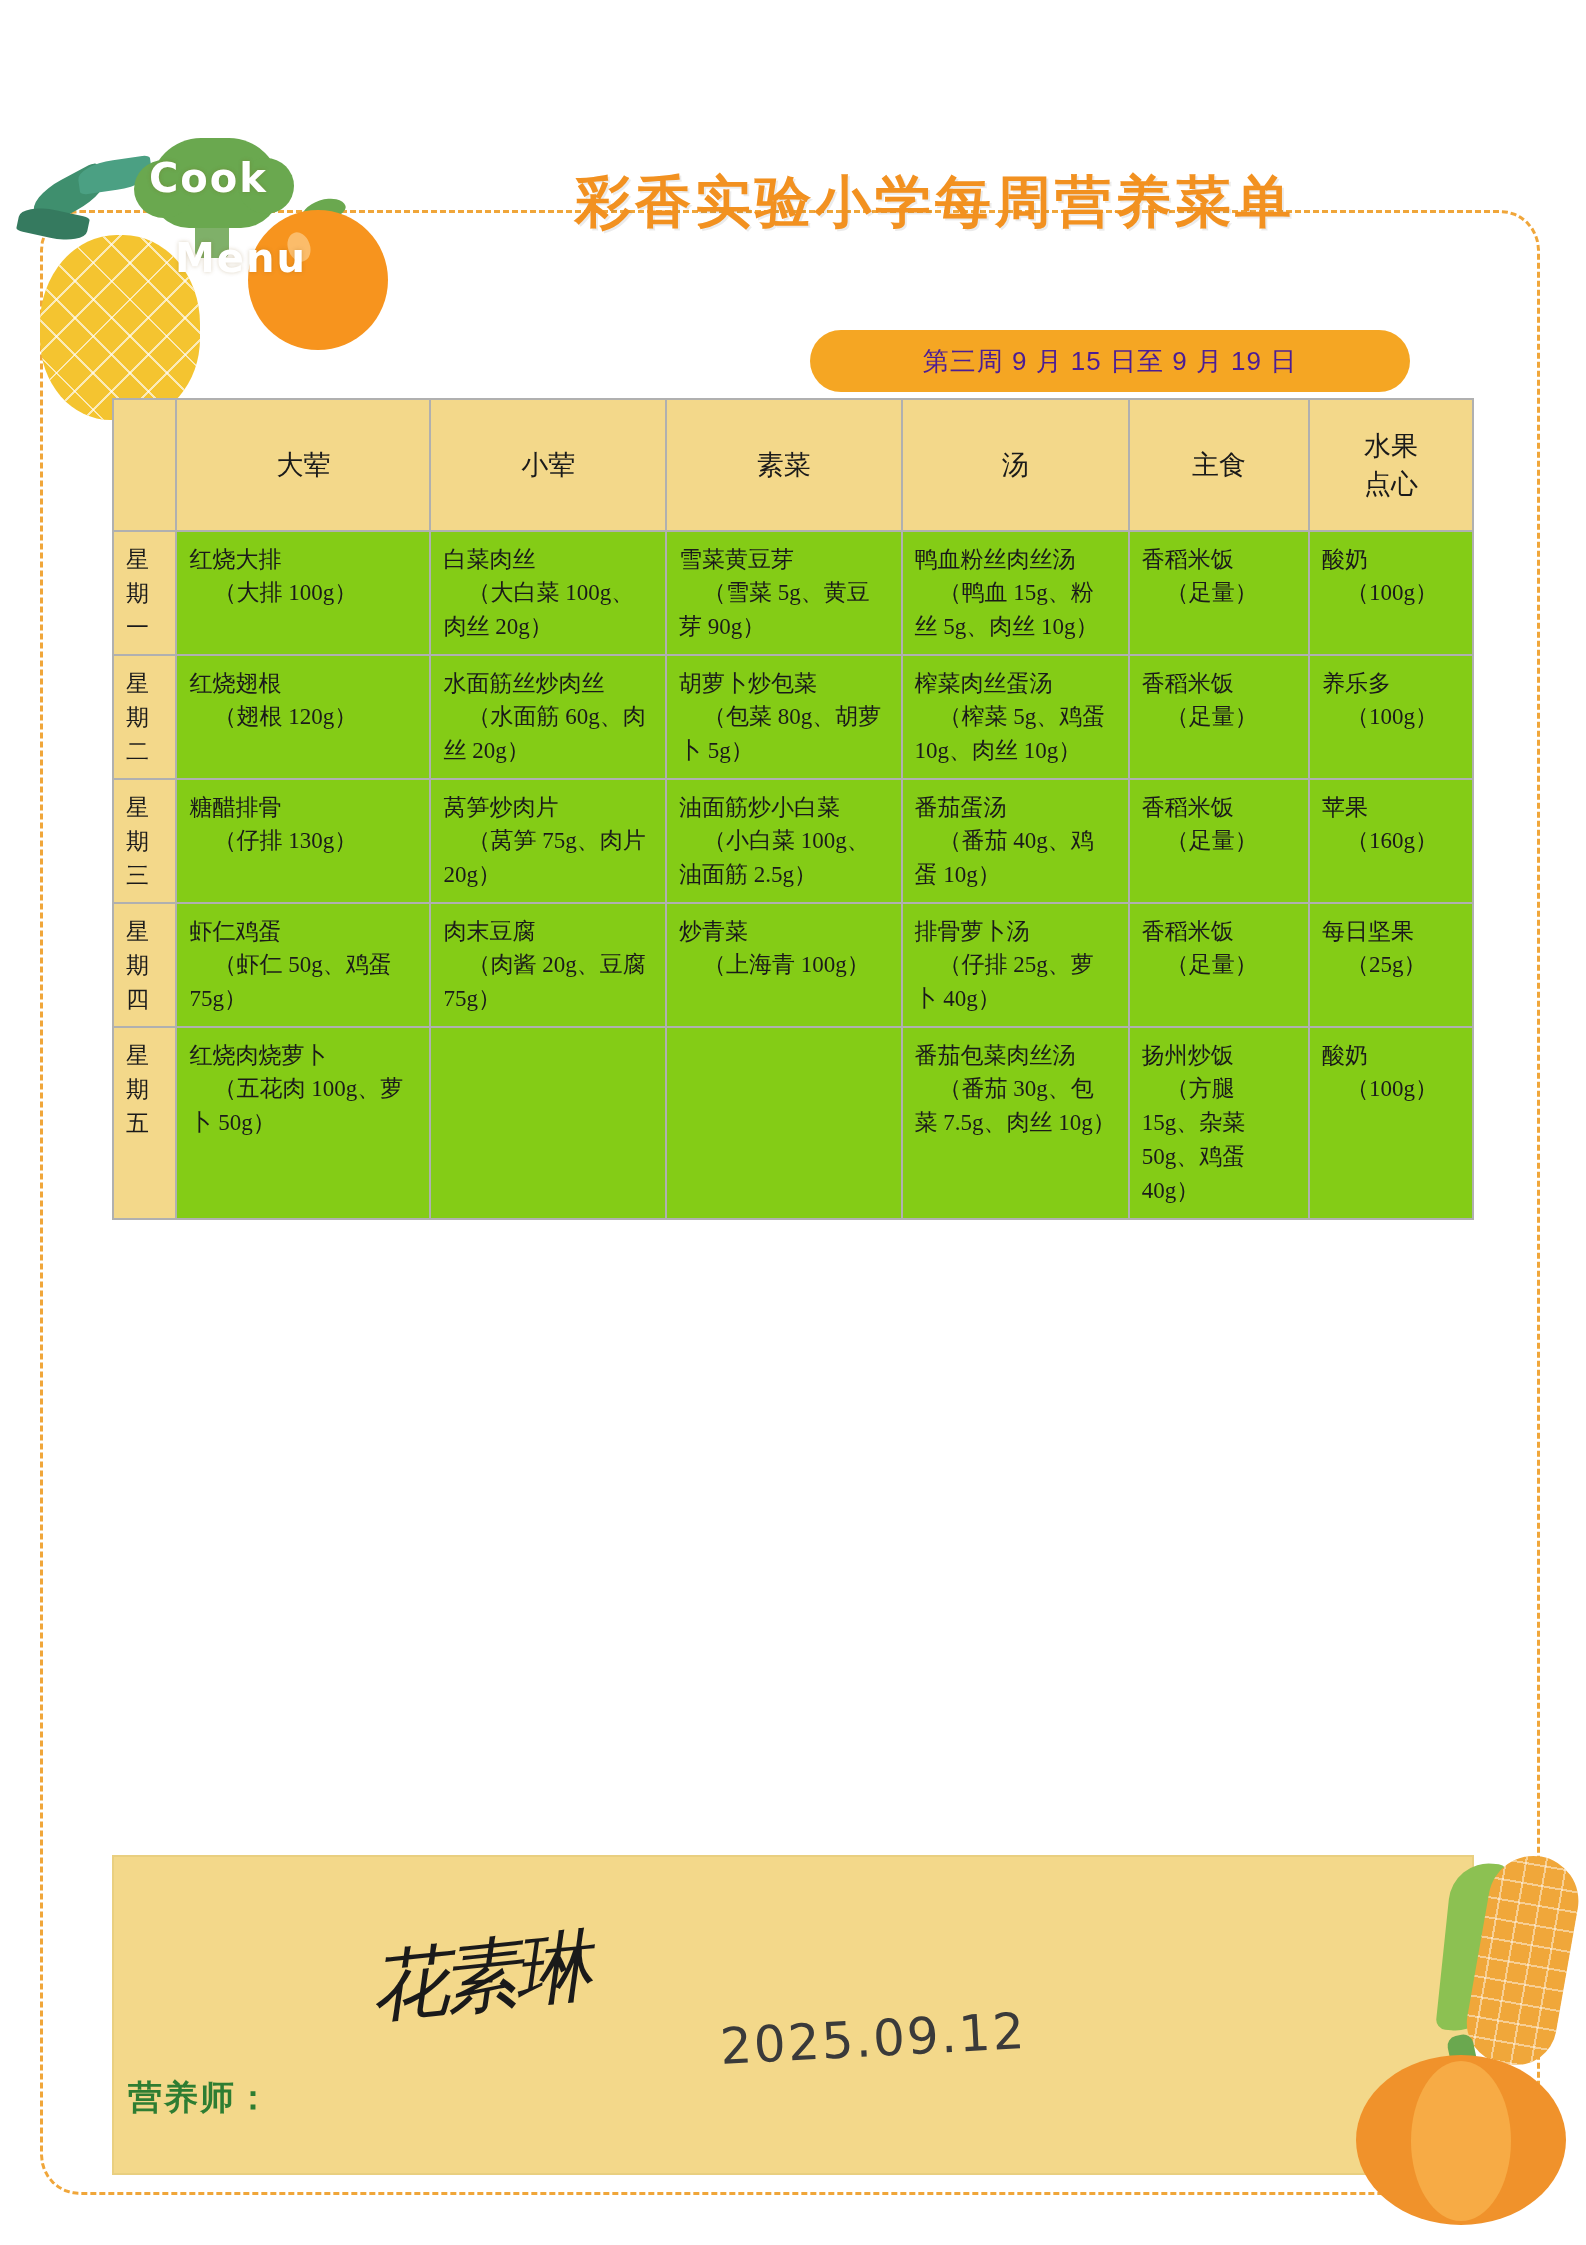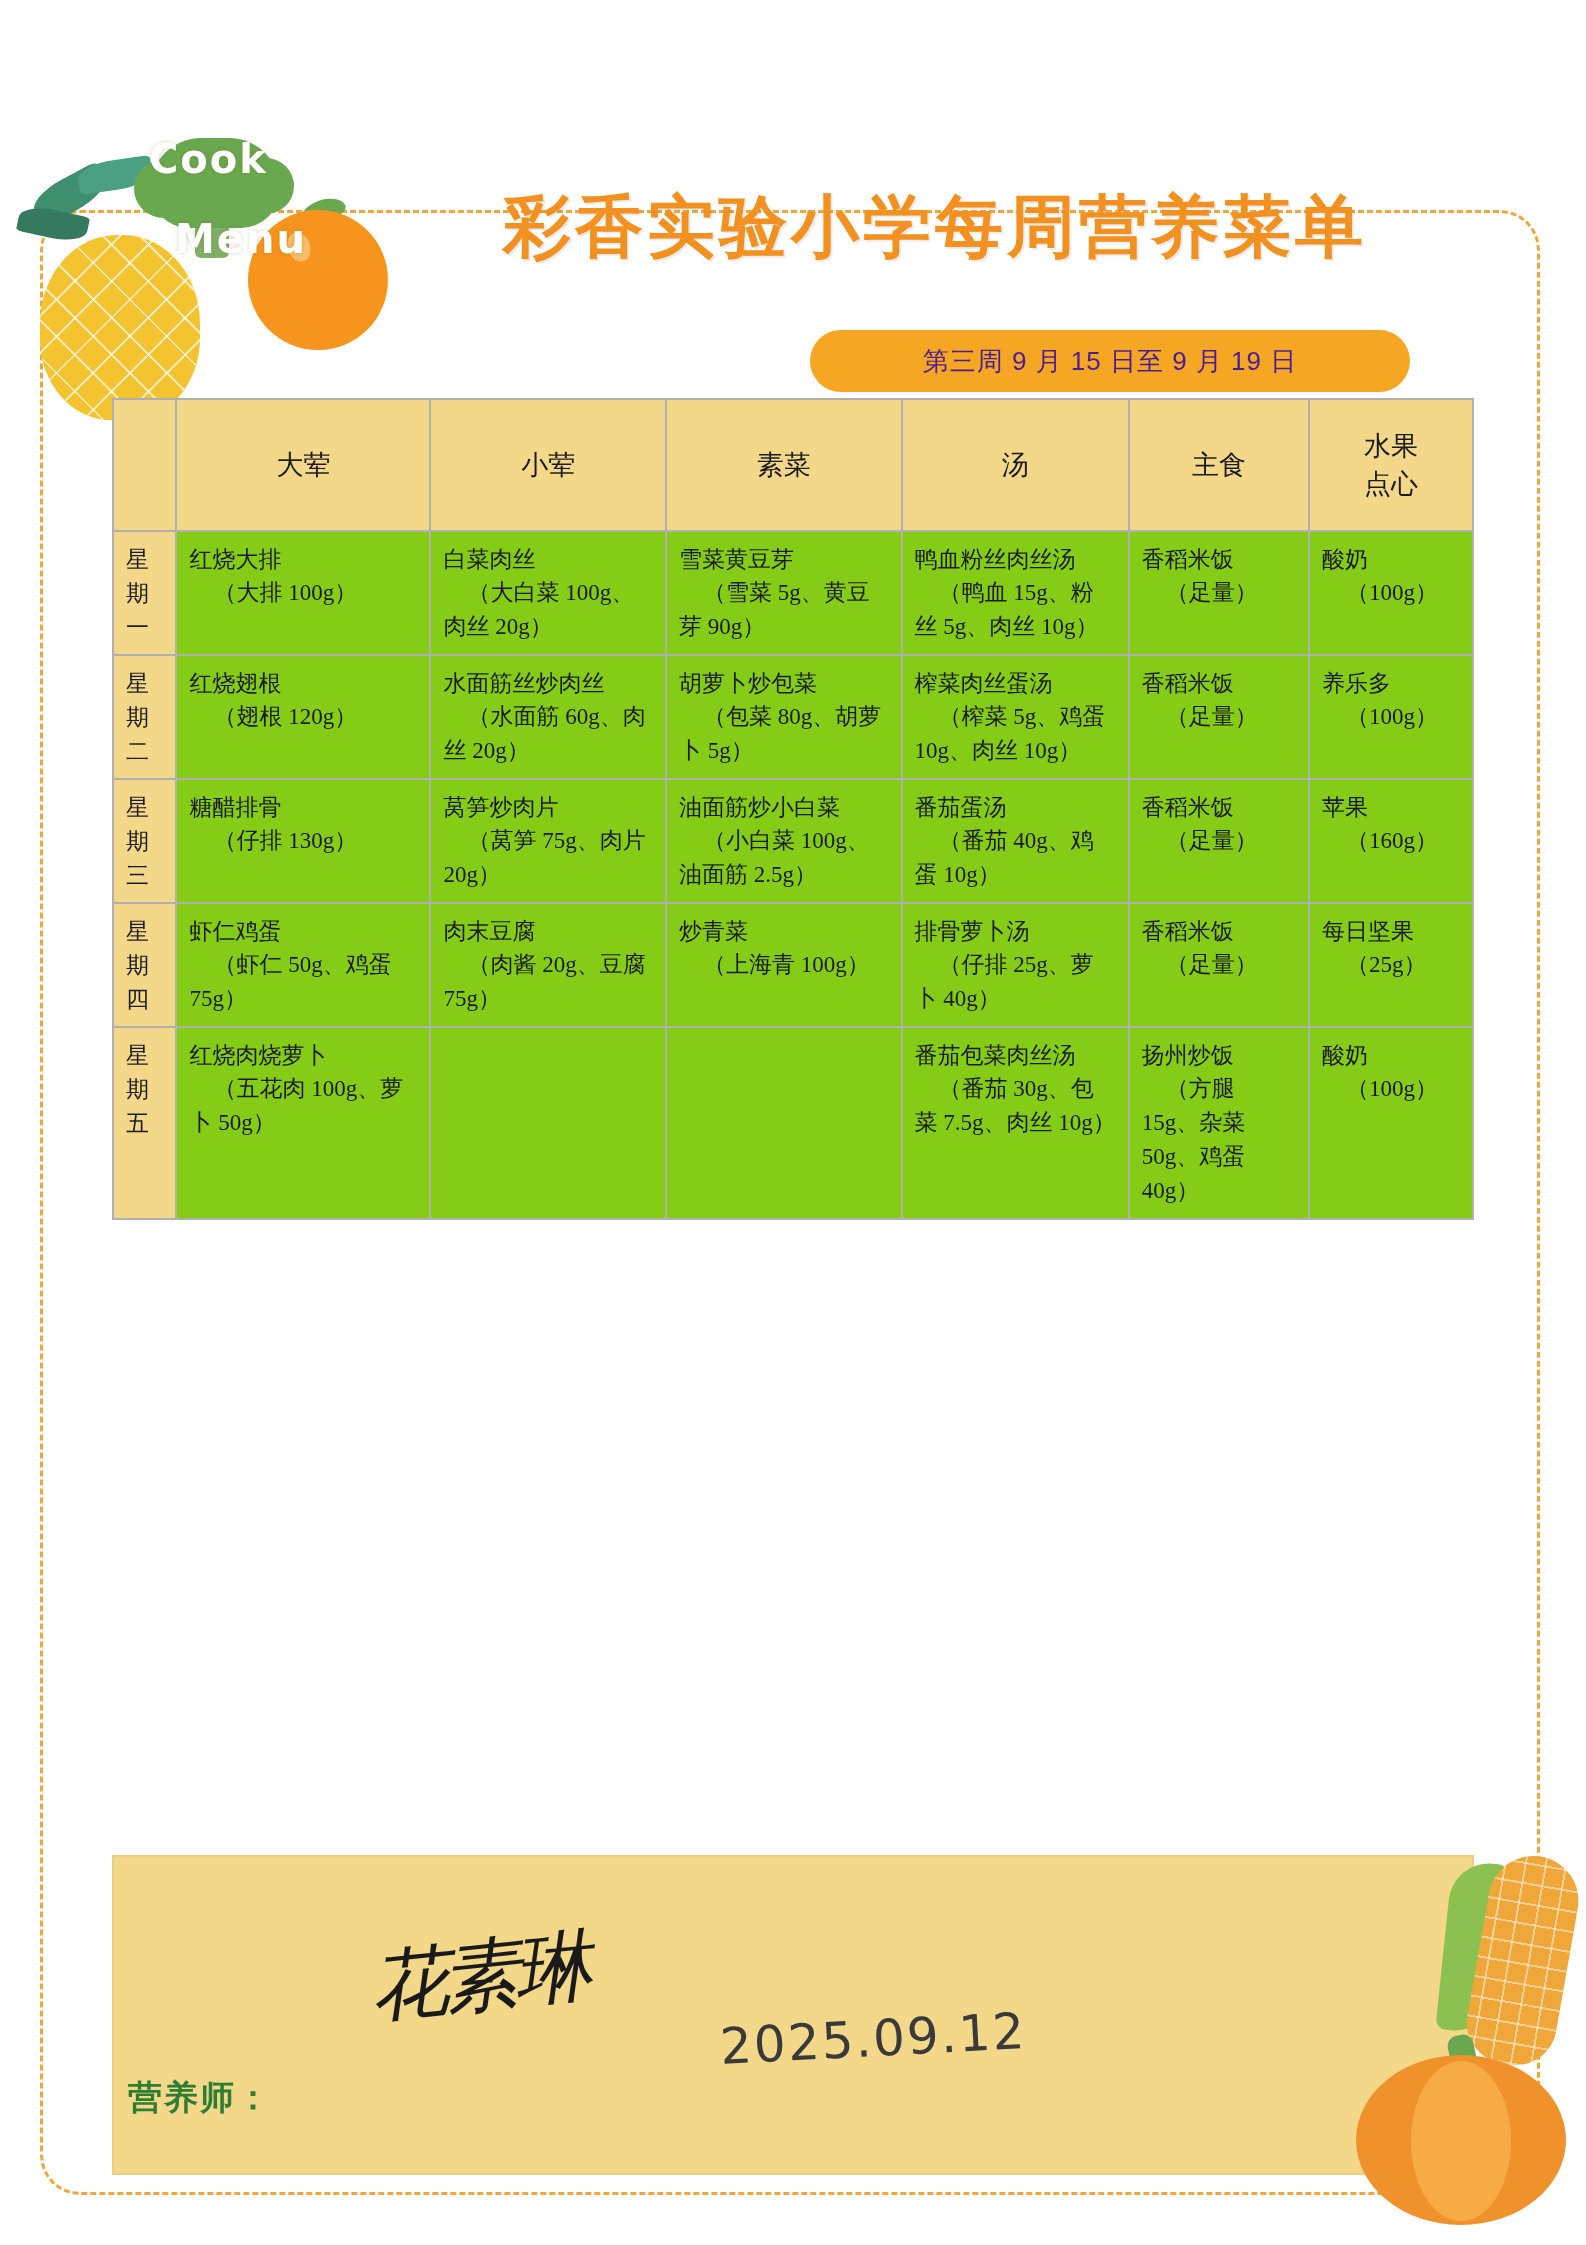--- a/index.html
+++ b/index.html
@@ -131,43 +131,43 @@
     border-radius: 50% 10% 50% 10%;
   }
   .pl1 { left: 30px; top: 118px; width: 78px; height: 34px; transform: rotate(-28deg); }
   .pl2 { left: 78px; top: 100px; width: 74px; height: 30px; transform: rotate(-8deg); background:#4ba083;}
   .pl3 { left: 18px; top: 150px; width: 70px; height: 28px; transform: rotate(12deg); background:#357a5f;}
 
   
   .cook-menu {
     position: absolute;
     left: 135px;
-    top: 136px;
+    top: 155px;
     width: 270px;
     z-index: 5;
     color: #ffffff;
     font-family: "DejaVu Sans", sans-serif;
     font-weight: bold;
     letter-spacing: 2px;
     text-shadow: 0 0 4px rgba(120,80,0,0.25);
   }
   .cook-word { font-size: 40px; line-height: 46px; padding-left: 14px; }
   .menu-word { font-size: 40px; line-height: 46px; padding-left: 40px; margin-top: 34px;}
 
   
   .title {
     position: absolute;
     left: 430px;
-    top: 182px;
+    top: 165px;
     width: 1010px;
     text-align: center;
     color: #f29120;
     font-family: "DejaVu Serif", serif;
     font-weight: bold;
-    font-size: 68px;
+    font-size: 56px;
     letter-spacing: 4px;
     text-shadow: 2px 2px 0 rgba(0,0,0,0.08);
   }
 
   
   .week-pill {
     position: absolute;
     left: 810px;
     top: 330px;
     width: 600px;

